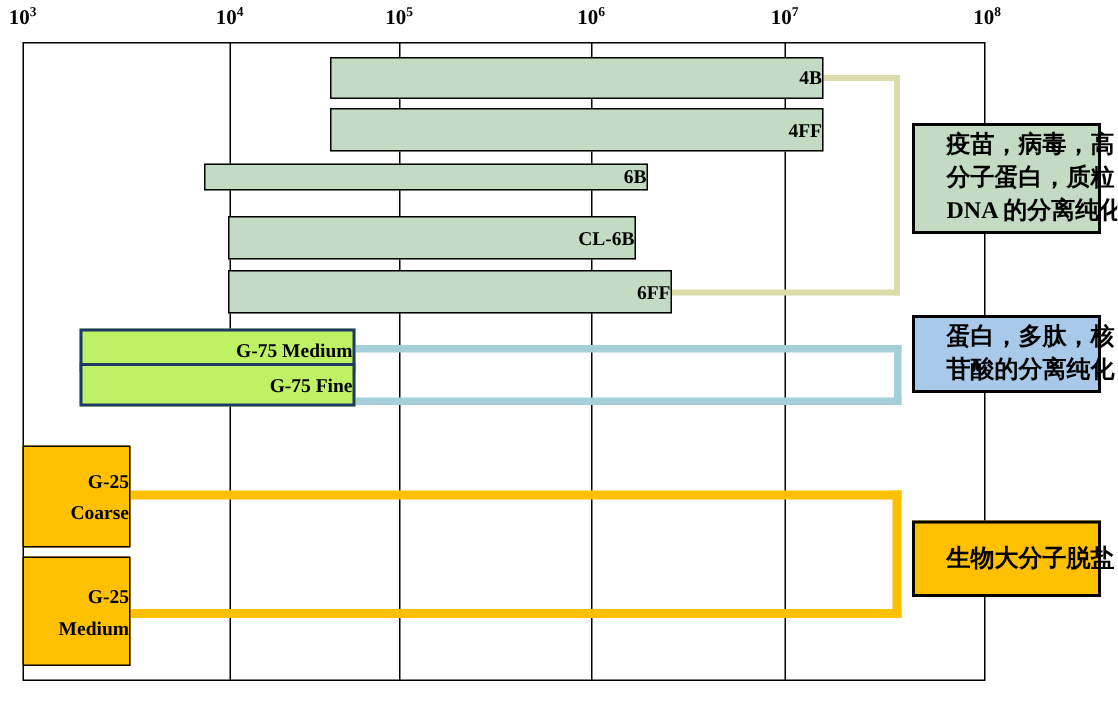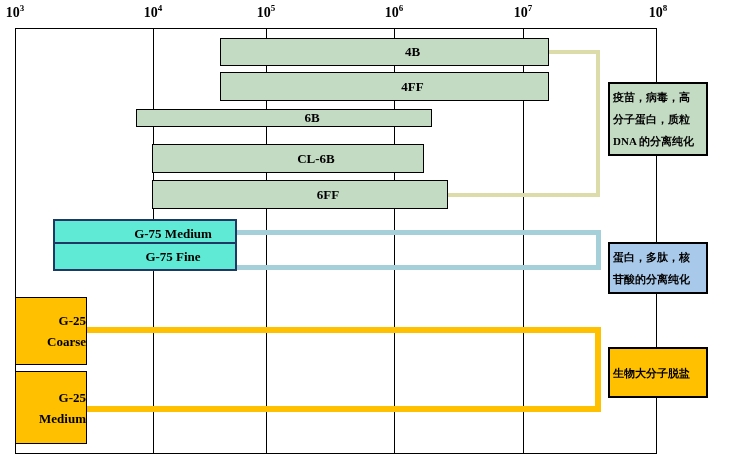--- a/index.html
+++ b/index.html
@@ -22,41 +22,41 @@
   }
   
   .tick{
     position:absolute;top:5px;font-size:14px;transform:translateX(-50%);
     white-space:nowrap;letter-spacing:0;
   }
   .tick sup{font-size:9px;vertical-align:super;line-height:0;}
   
   .bar{
     position:absolute;box-sizing:border-box;
-    display:flex;align-items:center;justify-content:center;
+    display:flex;align-items:center;justify-content:flex-end;
     font-size:13px;white-space:nowrap;
   }
   .bar-green{background:#c3dac3;border:1px solid #000;padding-left:56px;}
-  .bar-blue{background:#5eead4;border:2px solid #1f3864;padding-left:56px;}
+  .bar-blue{background:#bef264;border:2px solid #1f3864;padding-left:56px;}
   .bar-yellow{
     background:#ffc000;border:1px solid #000;
     display:flex;flex-direction:column;align-items:flex-end;justify-content:center;
     padding-left:9px;font-size:13px;line-height:21px;
   }
   
   .seg{position:absolute;}
   .seg-tan{background:#dcdcaa;}
   .seg-blue{background:#a5cfd9;}
   .seg-yellow{background:#ffc000;}
   
   .note{
-    position:absolute;left:608px;width:100px;box-sizing:border-box;
+    position:absolute;left:608px;width:126px;box-sizing:border-box;
     border:2px solid #000;
-    font-size:11px;line-height:22px;
-    padding:2px 0 2px 3px;
+    font-size:16px;line-height:22px;
+    padding:2px 0 2px 21px;
     display:flex;flex-direction:column;justify-content:center;
     white-space:nowrap;
   }
   .note-green{background:#c3dac3;}
   .note-blue{background:#a9c9ea;}
   .note-yellow{background:#ffc000;}
 </style>
 </head>
 <body>
 
@@ -117,21 +117,21 @@
   <div class="bar bar-yellow" style="left:15px;top:371px;width:72px;height:73px">
     <span>G-25</span>
     <span>Medium</span>
   </div>
 
   <div class="note note-green" style="top:82px;height:74px">
     <span>疫苗，病毒，高</span>
     <span>分子蛋白，质粒</span>
     <span>DNA 的分离纯化</span>
   </div>
-  <div class="note note-blue" style="top:242px;height:52px">
+  <div class="note note-blue" style="top:210px;height:52px">
     <span>蛋白，多肽，核</span>
     <span>苷酸的分离纯化</span>
   </div>
   <div class="note note-yellow" style="top:347px;height:51px">
     <span>生物大分子脱盐</span>
   </div>
 
 </div>
 
 </body></html>

